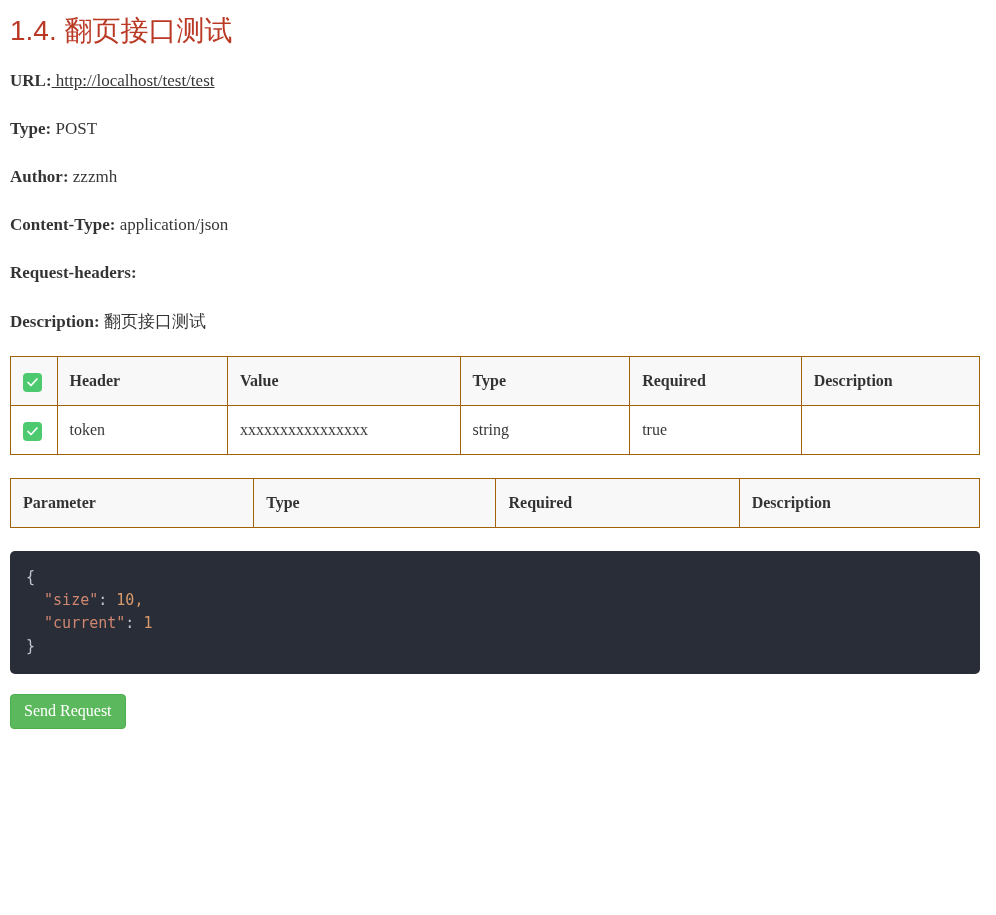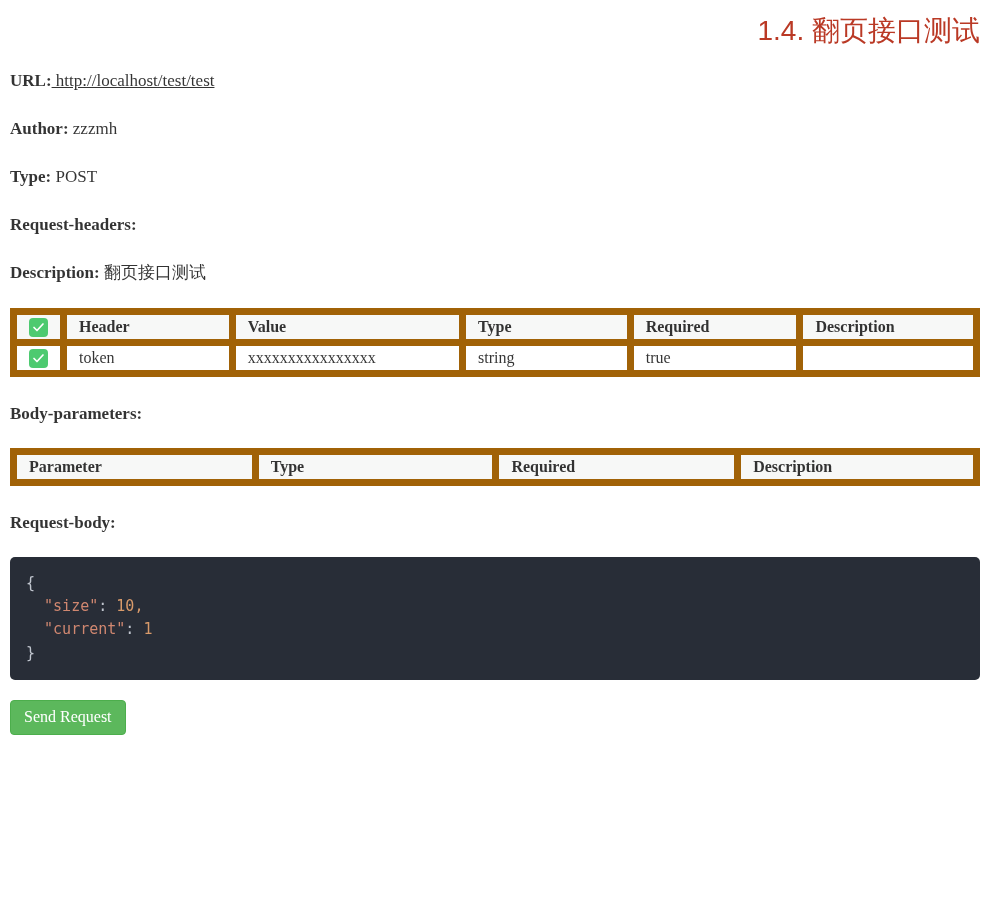--- a/index.html
+++ b/index.html
@@ -13,43 +13,42 @@
   }
   .page { padding: 8px 16px 28px 10px; }
 
   h2.page-title {
     font-family: "Liberation Sans", sans-serif;
     font-weight: 300;
     font-size: 28px;
     line-height: 1.2;
     color: #ba3925;
     margin: 6px 0 19px 0;
-    text-align: right;
   }
 
   p.field {
     margin: 0 0 21px 0;
     line-height: 1.6;
   }
   p.field strong { font-weight: 700; }
   a.url-link {
     color: rgba(0,0,0,0.8);
     white-space: pre;
   }
   .plain-value { white-space: pre; }
 
   table.doc-table {
     width: 100%;
     border-collapse: collapse;
     margin: 0 0 23px 0;
     font-size: 16px;
   }
   table.doc-table th, table.doc-table td {
-    border: 7px solid #a16207;
-    padding: 0 12px;
+    border: 1px solid #a16207;
+    padding: 12px 12px;
     text-align: left;
     vertical-align: middle;
     line-height: 1.5;
   }
   table.doc-table thead th {
     background: #f7f8f7;
     font-weight: 700;
   }
   table.doc-table.striped tbody tr:nth-child(even) td { background: #f8f8f7; }
   td.checkbox-cell, th.checkbox-cell { text-align: center; padding: 12px 8px; }
@@ -97,24 +96,25 @@
 </style>
 </head>
 <body>
 
 <div class="page">
 
   <h2 class="page-title">1.4. 翻页接口测试</h2>
 
   <p class="field"><strong>URL:</strong><a href="#" class="url-link"> http://localhost/test/test</a></p>
 
+  <p class="field"><strong>Type:</strong><span class="plain-value"> POST</span></p>
+
   <p class="field"><strong>Author:</strong><span class="plain-value"> zzzmh</span></p>
 
-  <p class="field"><strong>Type:</strong><span class="plain-value"> POST</span></p>
-
+  <p class="field"><strong>Content-Type:</strong><span class="plain-value"> application/json</span></p>
 
   <p class="field"><strong>Request-headers:</strong></p>
 
   <p class="field"><strong>Description:</strong><span class="plain-value"> 翻页接口测试</span></p>
 
   <table class="doc-table">
     <colgroup>
       <col style="width:4.8%">
       <col style="width:17.6%">
       <col style="width:24.0%">
@@ -153,42 +153,40 @@
         </td>
         <td>token</td>
         <td>xxxxxxxxxxxxxxxx</td>
         <td>string</td>
         <td>true</td>
         <td></td>
       </tr>
     </tbody>
   </table>
 
-  <p class="field"><strong>Body-parameters:</strong></p>
 
   <table class="doc-table striped">
     <colgroup>
       <col style="width:25.1%">
       <col style="width:25.0%">
       <col style="width:25.1%">
       <col style="width:24.8%">
     </colgroup>
     <thead>
       <tr>
         <th>Parameter</th>
         <th>Type</th>
         <th>Required</th>
         <th>Description</th>
       </tr>
     </thead>
     <tbody>
     </tbody>
   </table>
 
-  <p class="field"><strong>Request-body:</strong></p>
 
   <div class="codeblock">
     <div class="code-line"><span class="tok-pun">{</span></div>
     <div class="code-line"><span class="tok-pun">  </span><span class="tok-key">"size"</span><span class="tok-pun">: </span><span class="tok-num">10</span><span class="tok-num">,</span></div>
     <div class="code-line"><span class="tok-pun">  </span><span class="tok-key">"current"</span><span class="tok-pun">: </span><span class="tok-num">1</span><span class="tok-num"></span></div>
     <div class="code-line"><span class="tok-pun">}</span></div>
   </div>
 
   <button class="send-btn">Send Request</button>
 

